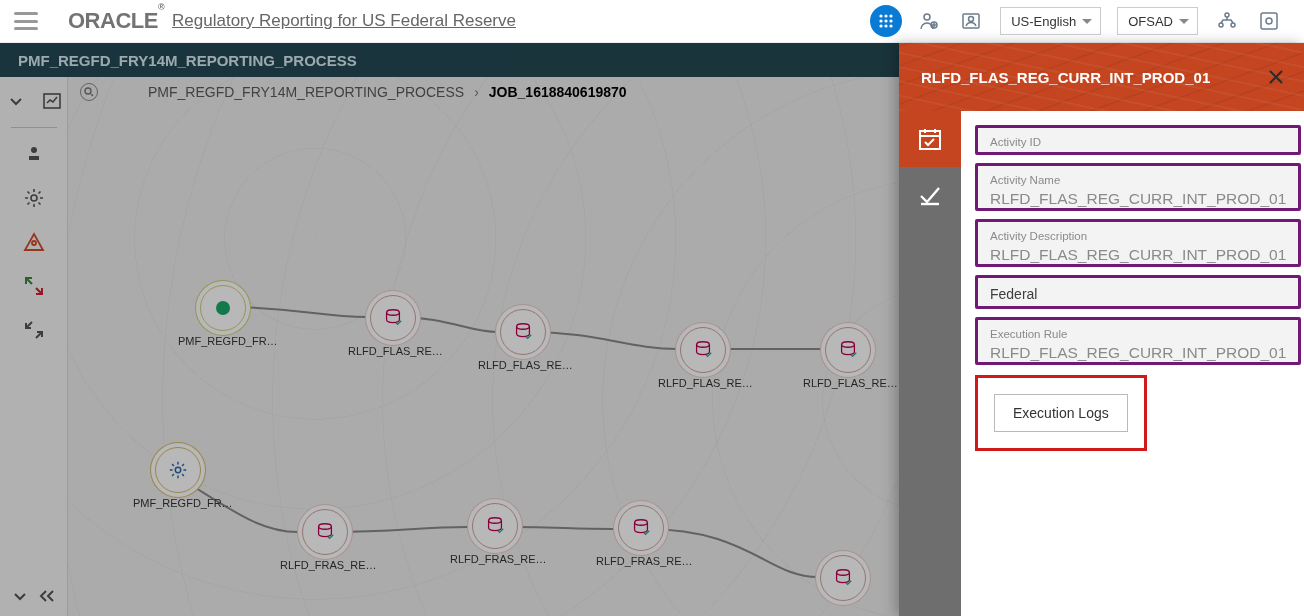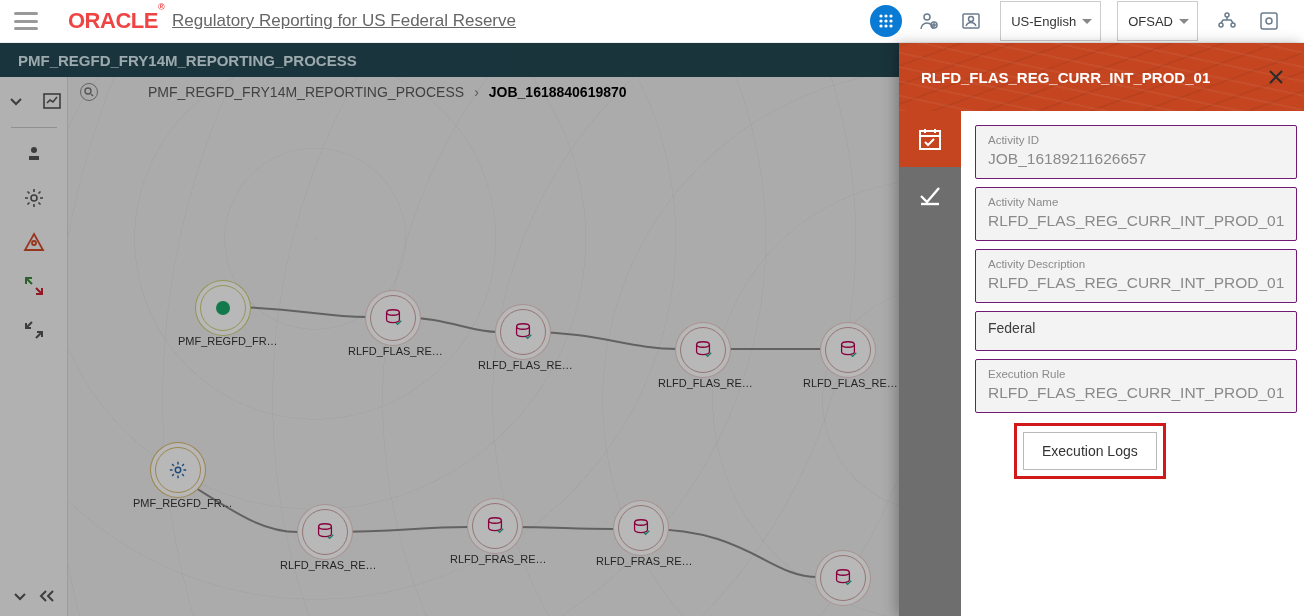--- a/index.html
+++ b/index.html
@@ -1,27 +1,27 @@
 <!DOCTYPE html>
 <html><head>
 <meta charset="utf-8">
 <style>
   * { box-sizing: border-box; margin: 0; padding: 0; }
   html, body { width: 1304px; height: 616px; font-family: Arial, Helvetica, sans-serif; overflow: hidden; background:#fff; }
   
   .topbar { height: 43px; display:flex; align-items:center; padding:0 14px; border-bottom:1px solid #eee; background:#fff;}
   .hamburger { width:24px; height:18px; display:flex; flex-direction:column; justify-content:space-between; cursor:pointer; margin-right:30px;}
   .hamburger span{ display:block; height:3px; background:#999; border-radius:2px;}
-  .oracle-logo{ font-size:22px; font-weight:700; letter-spacing:-0.5px; color:#ef4444; font-family:Arial, sans-serif;}
+  .oracle-logo{ font-size:22px; font-weight:700; letter-spacing:-0.5px; color:#737373; font-family:Arial, sans-serif;}
   .oracle-logo sup{font-size:9px; top:-10px; position:relative;}
   .app-subtitle{ margin-left:8px; font-size:17px; color:#666;text-decoration:underline;}
   .topbar-spacer{ flex:1;}
   .top-icon{ width:30px; height:30px; display:flex;align-items:center;justify-content:center; margin:0 6px; cursor:pointer; color:#6b7c8e;}
   .top-icon.round{ width:32px;height:32px; border-radius:50%; background:#0a7bd4; color:#fff;}
-  .top-select{ height:40px; margin:0 8px; padding:0 24px 0 10px; border:1px solid #ccc; background:#fff; display:flex; align-items:center; font-size:13px; color:#333; cursor:pointer; position:relative;}
+  .top-select{ height:28px; margin:0 8px; padding:0 24px 0 10px; border:1px solid #ccc; background:#fff; display:flex; align-items:center; font-size:13px; color:#333; cursor:pointer; position:relative;}
   .top-select::after{ content:""; position:absolute; right:8px; top:50%; margin-top:-2px; border:5px solid transparent; border-top-color:#888;}
   
   .page-strip{ height:34px; background:#183f4b; color:#d6eaf0; display:flex; align-items:center; padding-left:18px; font-size:15px; font-weight:600; opacity:.95;}
   
   .workspace{ position:relative; height: calc(616px - 43px - 34px); display:flex;}
   .left-rail{ width:68px; background:#f5f5f5; border-right:1px solid #d9d9d9; display:flex; flex-direction:column; align-items:center; padding-top:2px; position:relative; z-index:2;}
   .rail-row{ width:100%; display:flex; justify-content:center; align-items:center; padding:8px 0;}
   .rail-ic{ width:28px;height:28px; display:flex;align-items:center;justify-content:center; color:#555; cursor:pointer;}
   .rail-divider{ width:46px; height:1px; background:#c8c8c8; margin:4px 0;}
   .rail-bottom{ position:absolute; bottom:6px; left:0; right:0; display:flex; justify-content:space-around; padding:0 6px;}
@@ -52,25 +52,25 @@
   .panel-header::before{content:"";position:absolute;inset:0;background:
     repeating-linear-gradient(12deg, rgba(255,255,255,.05) 0 2px, transparent 2px 14px),
     repeating-linear-gradient(-20deg, rgba(0,0,0,.05) 0 2px, transparent 2px 18px);}
   .panel-header span{position:relative;z-index:1;}
   .panel-close{ position:absolute; right:14px; top:20px; width:28px;height:28px; display:flex;align-items:center;justify-content:center; cursor:pointer; color:#2b2b2b; z-index:2;}
   .panel-body{ display:flex; width:100%; padding-top:68px;}
   .panel-tabs{ width:62px; background:#6e6e6e; display:flex; flex-direction:column; align-items:center;}
   .ptab{ width:62px;height:56px; display:flex;align-items:center;justify-content:center; color:#fff; cursor:pointer;}
   .ptab.active{ background:#c44520;}
   .panel-fields{ flex:1; padding:14px 14px;}
-  .field-block{ background:#f3f3f3; border:1px solid #701a75; border-radius:2px; padding:8px 12px 10px; margin-bottom:8px;}
+  .field-block{ background:#f3f3f3; border:3px solid #701a75; border-radius:2px; padding:8px 12px 0; margin-bottom:8px;}
   .field-label{ font-size:11.5px; color:#8a8a8a; margin-bottom:4px;}
   .field-value{ font-size:15.5px; color:#8a8a8a;}
   .field-block.bold .field-label{ color:#3d3d3d; font-size:14px; font-weight:500;}
-  .exec-btn-wrap{ display:inline-block; border:3px solid #d11919; padding:6px; margin-top:2px;margin-left:39px;}
+  .exec-btn-wrap{ display:inline-block; border:3px solid #d11919; padding:16px; margin-top:2px;}
   .exec-btn{ border:1px solid #b9b9b9; background:#fff; padding:10px 18px; font-size:14px; color:#333; cursor:pointer;}
   svg{display:block;}
 </style>
 </head>
 <body>
 
 <div class="topbar">
   <div class="hamburger">
       <span></span>
       <span></span>
@@ -352,21 +352,20 @@
         <div class="ptab">
           <svg width="26" height="26" viewBox="0 0 26 26" fill="none" stroke="#fff" stroke-width="2.4">
               <path d="M4 14l6 6L22 6"></path>
               <path d="M4 22h18"></path>
             </svg>
         </div>
       </div>
       <div class="panel-fields">
         <div class="field-block">
           <div class="field-label">Activity ID</div>
-          <div class="field-value">JOB_16189211626657</div>
         </div>
         <div class="field-block">
           <div class="field-label">Activity Name</div>
           <div class="field-value">RLFD_FLAS_REG_CURR_INT_PROD_01</div>
         </div>
         <div class="field-block">
           <div class="field-label">Activity Description</div>
           <div class="field-value">RLFD_FLAS_REG_CURR_INT_PROD_01</div>
         </div>
         <div class="field-block bold">

